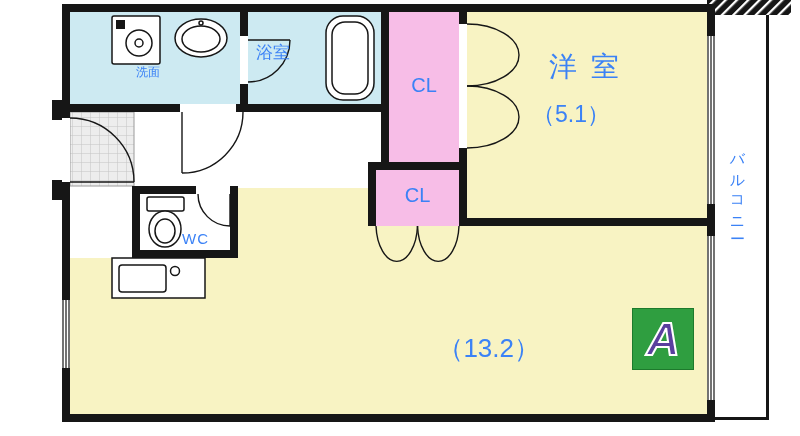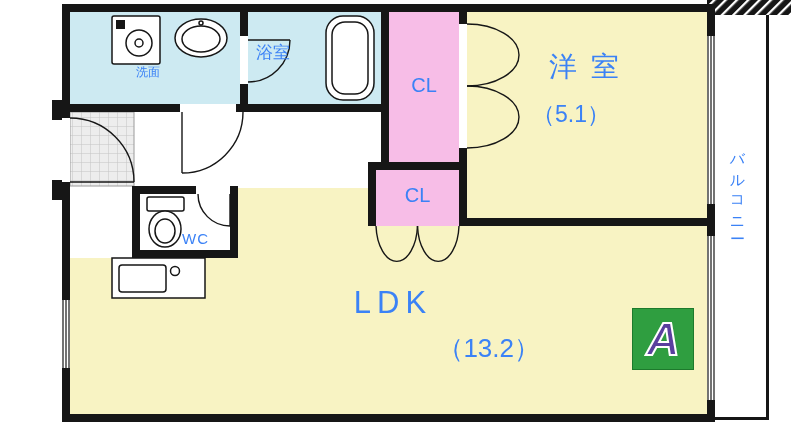--- a/index.html
+++ b/index.html
@@ -140,21 +140,20 @@
     </g>
   </svg>
 
   <div class="label lbl-senmen">洗面</div>
   <div class="label lbl-yokushitsu">浴室</div>
   <div class="label lbl-cl-top">CL</div>
   <div class="label lbl-cl-bottom">CL</div>
   <div class="label lbl-yoshitsu">洋室</div>
   <div class="label lbl-yoshitsu-size">（5.1）</div>
   <div class="label lbl-wc">WC</div>
-  <div class="label lbl-ldk">LDK</div>
   <div class="label lbl-ldk-size">（13.2）</div>
   <div class="label lbl-balcony">バルコニー</div>
 
   <div class="logo">
     <div class="logo-box">
       <span class="logo-a">A</span>
     </div>
   </div>
 
 </div>

